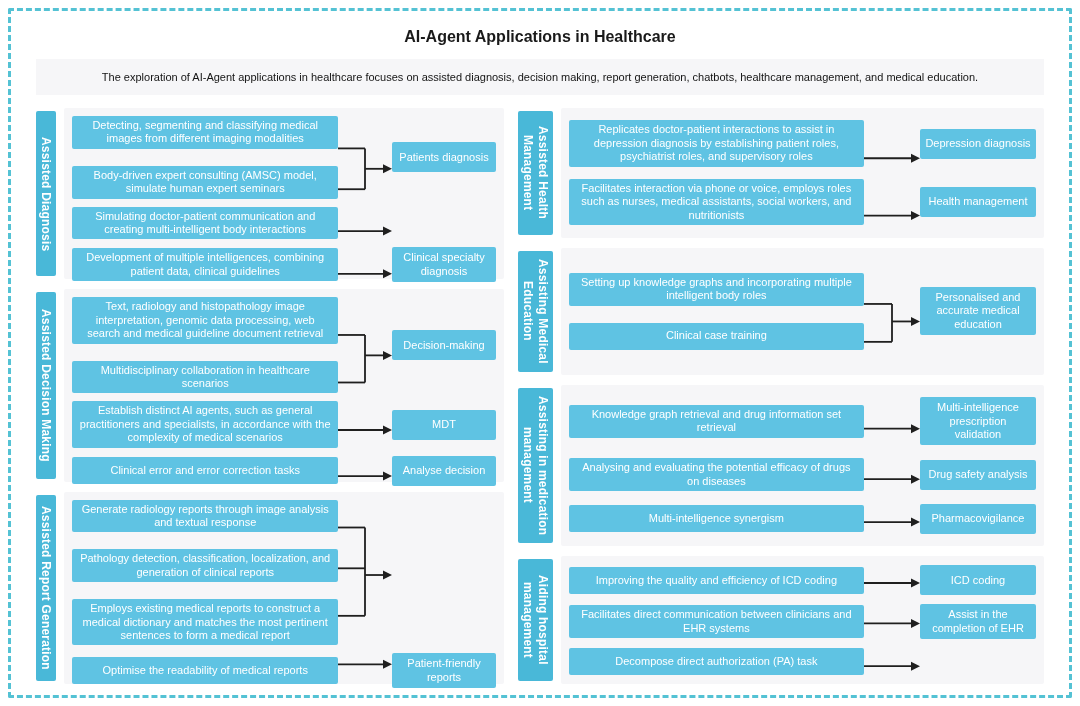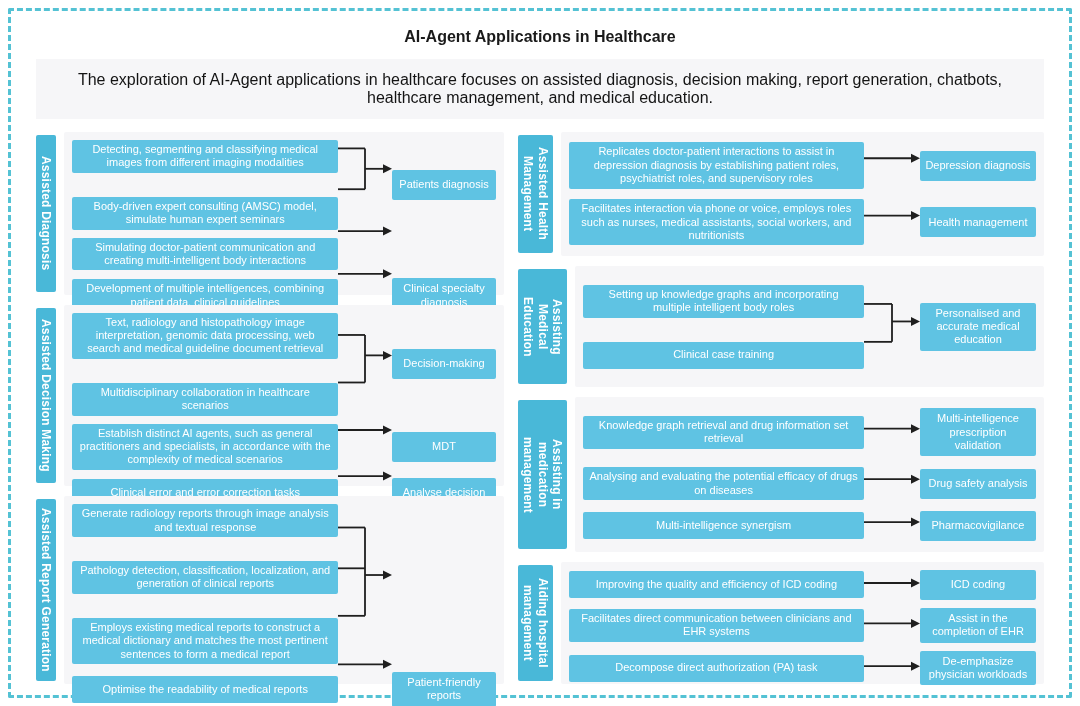--- a/index.html
+++ b/index.html
@@ -11,40 +11,40 @@
     font-family:"Liberation Sans",sans-serif;overflow:hidden;
   }
   .frame{position:absolute;inset:8px;border:3px dashed var(--border);border-radius:2px;}
   .content{
     position:absolute;inset:8px;box-sizing:border-box;
     padding:20px 28px 14px;display:flex;flex-direction:column;
   }
   .title{text-align:center;font-weight:bold;font-size:16px;color:#1a1a1a;flex:0 0 auto;}
   .subtitle{
     margin-top:13px;background:var(--panel);padding:12px 6px;text-align:center;
-    font-size:16px;color:#141414;flex:0 0 auto;
+    font-size:11px;color:#141414;flex:0 0 auto;
   }
   .main{margin-top:13px;flex:1 1 auto;display:flex;gap:14px;min-height:0;}
   .col{display:flex;flex-direction:column;gap:10px;min-height:0;}
   .col-left{width:468px;flex:0 0 auto;}
   .col-right{flex:1 1 auto;}
   .section{flex:1 1 auto;display:flex;gap:8px;min-height:0;}
   .vlabel{
     align-self:stretch;margin:3px 0;background:var(--label);color:#fff;
     writing-mode:vertical-rl;font-weight:bold;font-size:12px;line-height:1.2;
     display:flex;align-items:center;justify-content:center;text-align:center;
     padding:6px 3px;border-radius:2px;letter-spacing:0.2px;flex:0 0 auto;
   }
   .panel{
     flex:1 1 auto;background:var(--panel);border-radius:2px;padding:8px;
     display:flex;flex-direction:column;justify-content:space-evenly;gap:8px;min-width:0;
   }
   .group{display:grid;grid-template-columns:1fr 54px 104px;align-items:center;}
   .col-right .group{grid-template-columns:1fr 56px 116px;}
-  .srcs{display:flex;flex-direction:column;gap:24px;justify-content:flex-end;}
+  .srcs{display:flex;flex-direction:column;gap:17px;justify-content:flex-end;}
   .src-box,.result-box{
     background:var(--box);color:#fff;font-size:11px;line-height:1.22;text-align:center;
     padding:3px 6px;border-radius:2px;box-sizing:border-box;
     display:flex;align-items:center;justify-content:center;
   }
   .src-box{min-height:27px;}
   .result-box{min-height:30px;padding:4px 5px;text-align:center;}
   #connector-overlay{position:absolute;left:0;top:0;pointer-events:none;z-index:10;}
 </style>
 </head>
@@ -216,21 +216,20 @@
               <div class="src-box">Facilitates direct communication between clinicians and EHR systems</div>
             </div>
             <div class="conn"></div>
             <div class="result-box">Assist in the completion of EHR</div>
           </div>
           <div class="group">
             <div class="srcs">
               <div class="src-box">Decompose direct authorization (PA) task</div>
             </div>
             <div class="conn"></div>
-            <div class="result-box">De-emphasize physician workloads</div>
           </div>
         </div>
       </div>
 
     </div>
   </div>
 </div>
 
 <svg id="connector-overlay" width="1080" height="706">
     <line x1="338" y1="148.40625" x2="365" y2="148.40625" stroke="#1f1f1f" stroke-width="1.8"></line>

